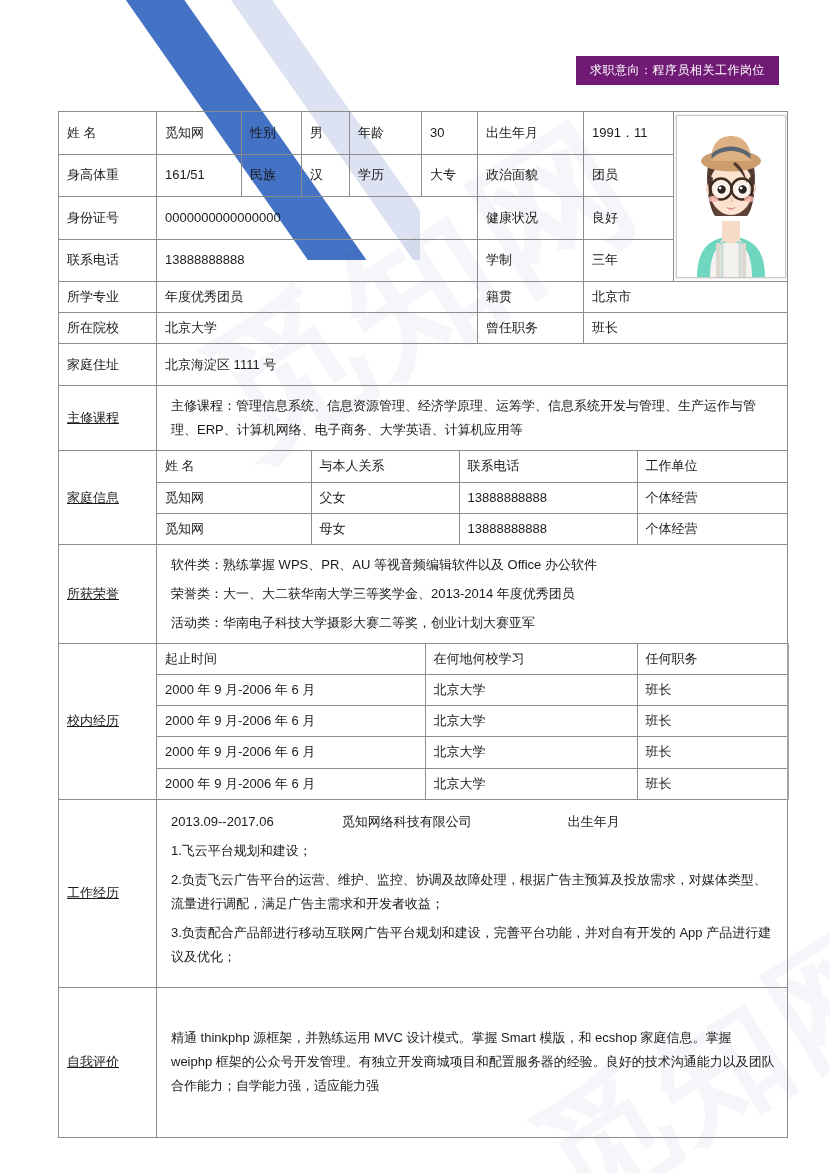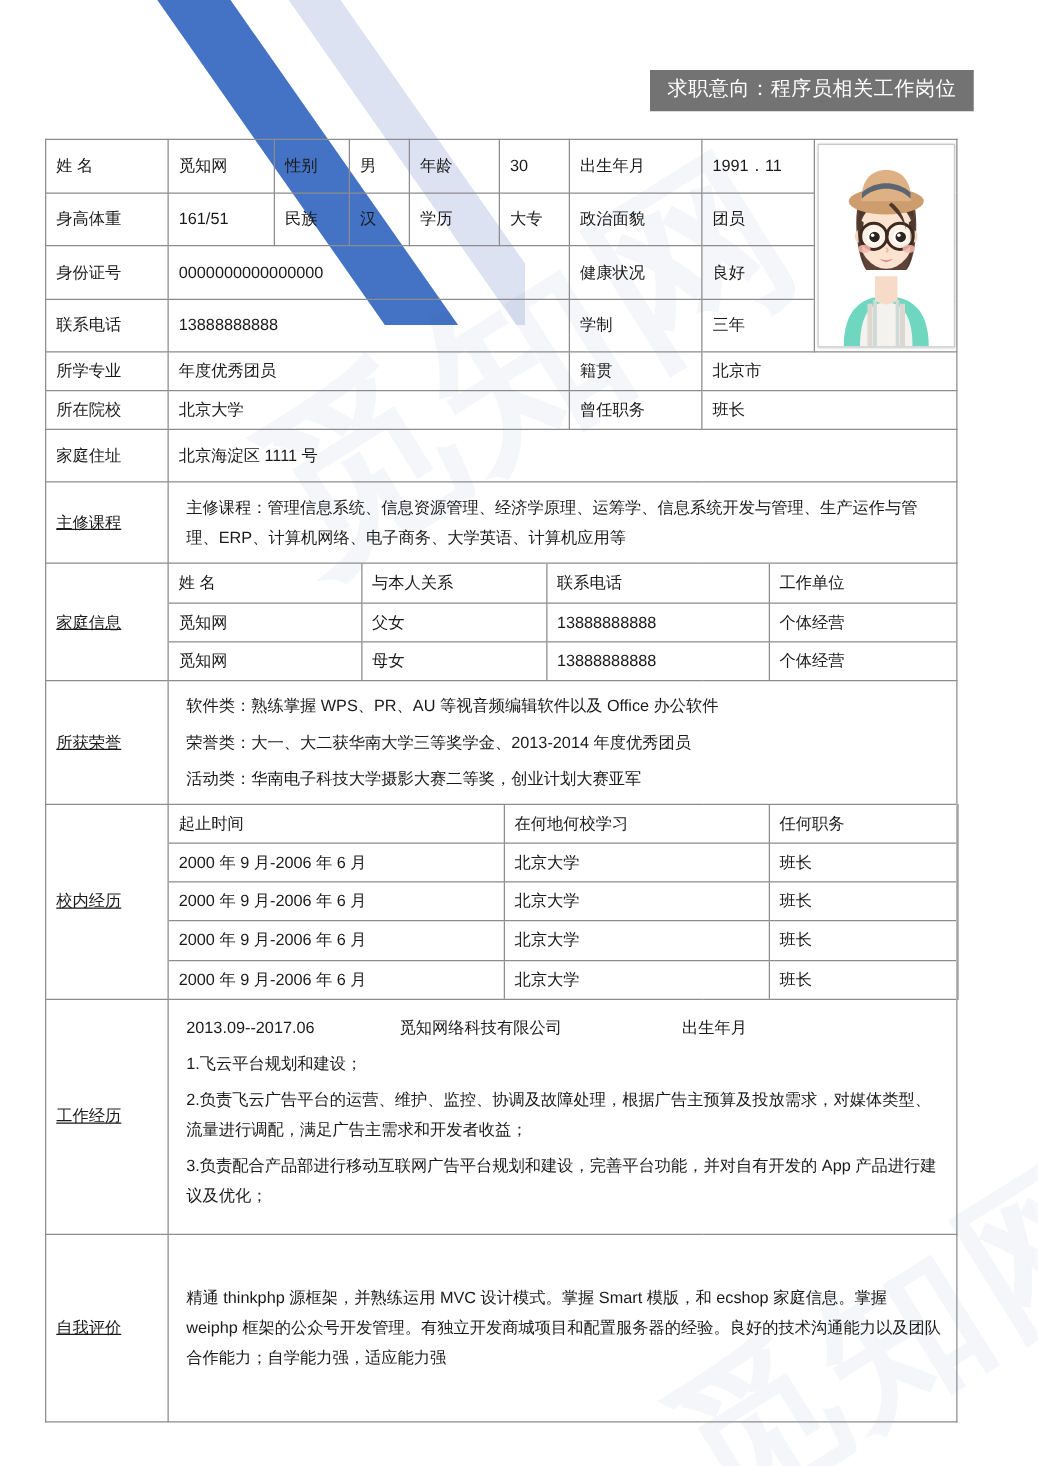--- a/index.html
+++ b/index.html
@@ -58,33 +58,33 @@
     pointer-events: none;
   }
   .wm1 { left: 190px; top: 190px; }
   .wm2 { left: 520px; top: 980px; font-size: 130px; }
 
   
   .objective {
     position: absolute;
     right: 51px;
     top: 56px;
-    background: #737373;
+    background: #701a75;
     color: #ffffff;
-    font-size: 16px;
+    font-size: 12px;
     line-height: 1;
     padding: 8px 14px 9px 14px;
     letter-spacing: 0.5px;
     white-space: nowrap;
   }
 
   
   .resume-table {
     position: absolute;
-    left: 36px;
+    left: 58px;
     top: 111px;
     width: 729px;
     border-collapse: collapse;
     table-layout: fixed;
     font-size: 13px;
   }
   .resume-table td {
     border: 1px solid #8c8c8c;
     padding: 5px 8px;
     vertical-align: middle;

